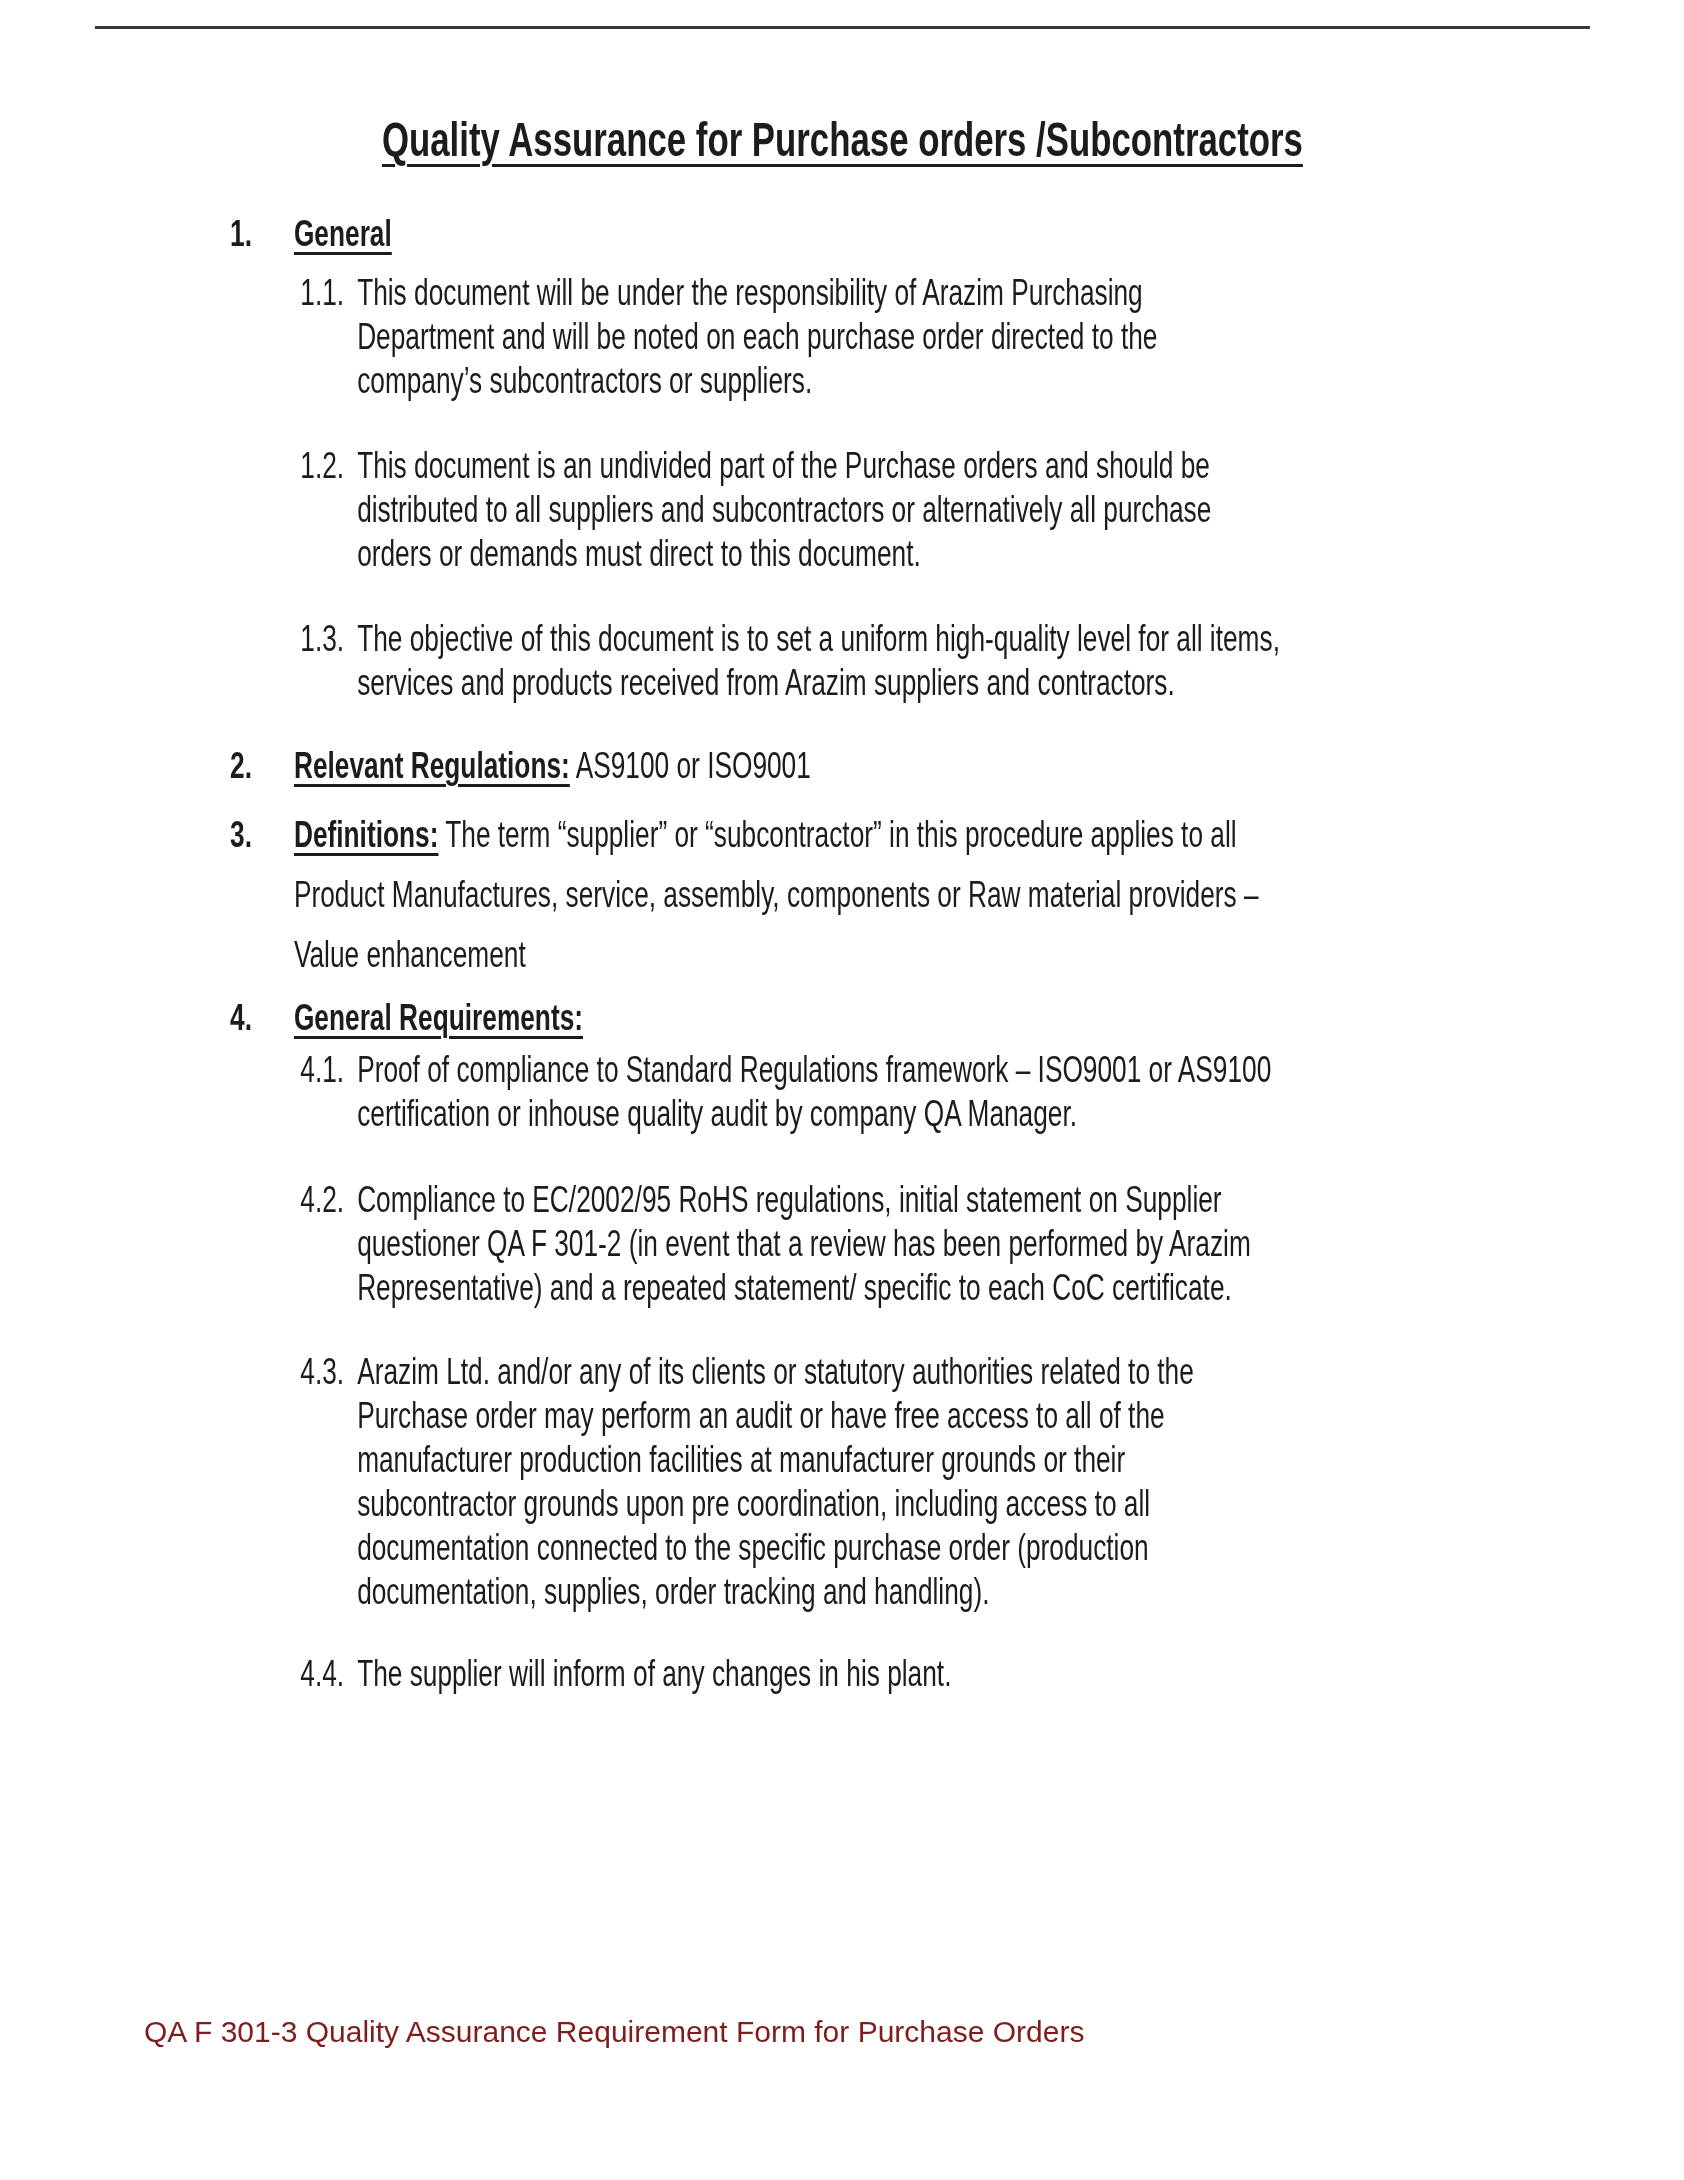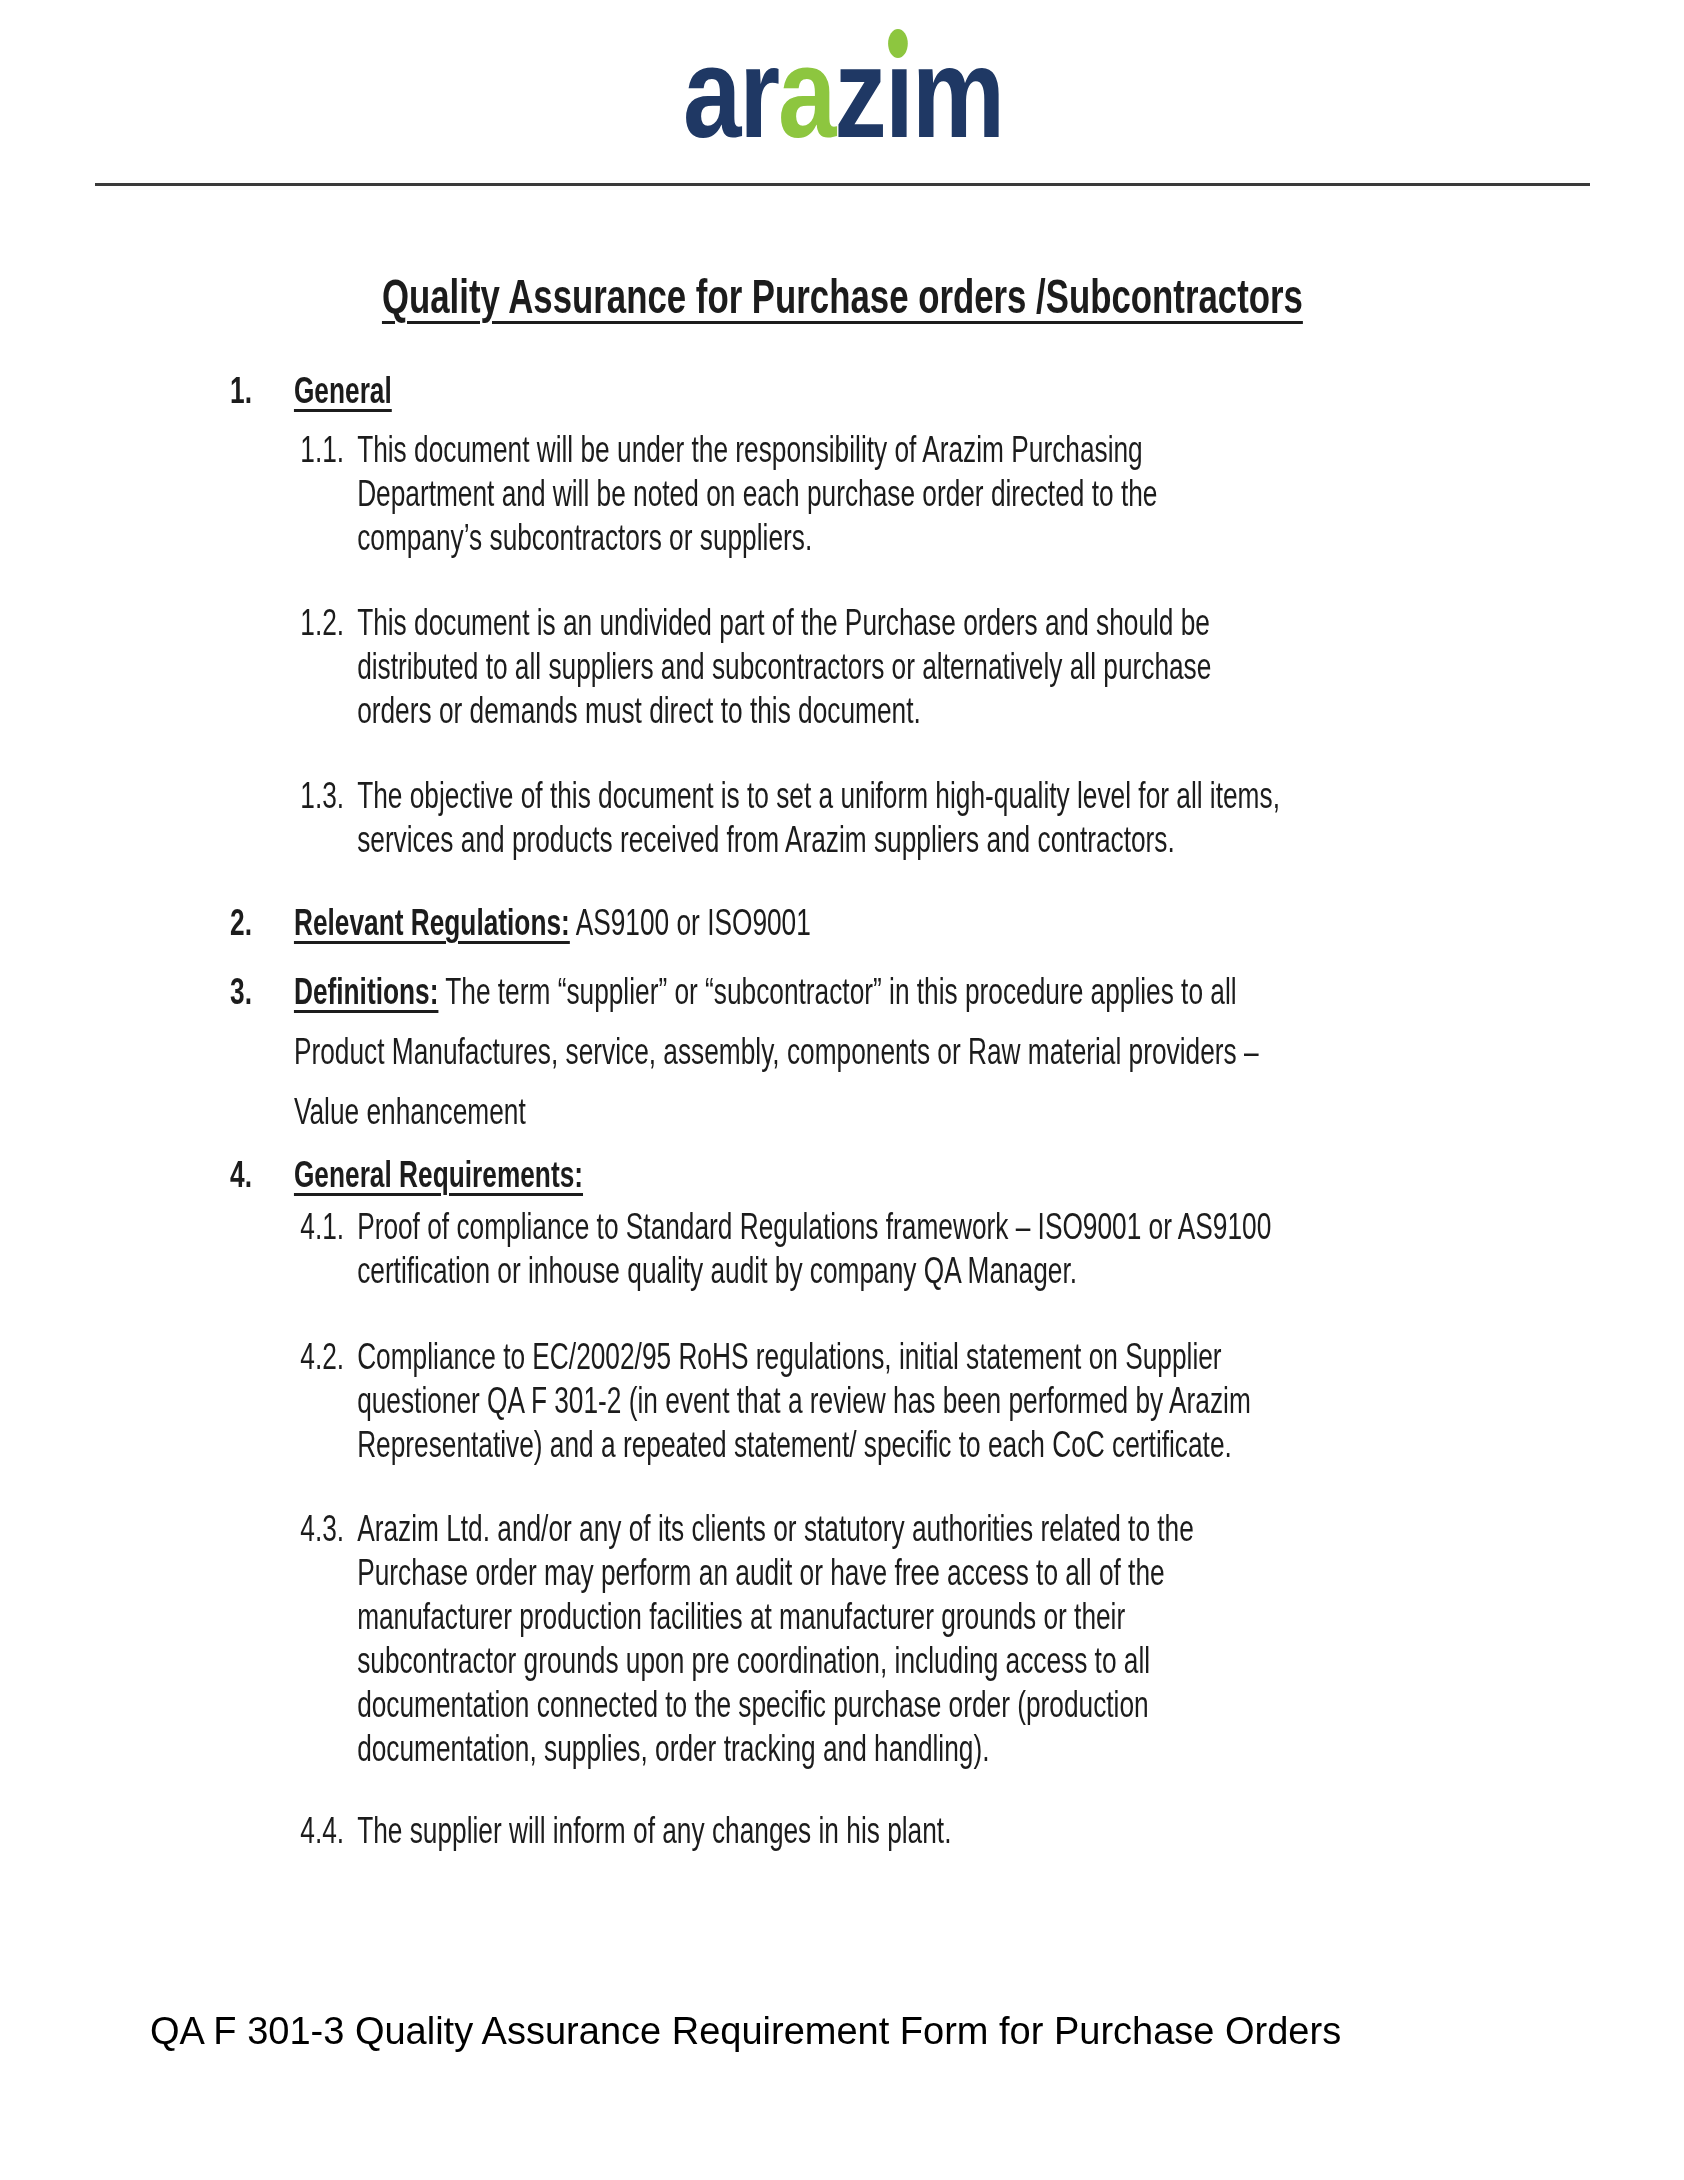--- a/index.html
+++ b/index.html
@@ -97,37 +97,32 @@
   .mb18{margin-bottom:15.3px;}
   .mb20{margin-bottom:17px;}
   .mb45{margin-bottom:38px;}
   .mb46{margin-bottom:39px;}
   .mb47{margin-bottom:40px;}
   .mb48{margin-bottom:41px;}
   .mb49{margin-bottom:42px;}
 
   .footer{
     position:absolute;
-    left:150px;
+    left:144px;
     top:2012px;
-    font-size:38px;
+    font-size:30px;
     line-height:39px;
-    color:#000000;
+    color:#7f1d1d;
   }
 </style>
 </head>
 <body>
 
 <div class="page">
 
-  <header class="logo-wrap">
-    <div class="logo">
-      <span class="navy">ar</span><span class="green">a</span><span class="navy">z</span><span class="navy logo-i">ı</span><span class="navy">m</span>
-    </div>
-  </header>
 
   <div class="rule"></div>
 
   <div class="squeeze">
 
     <h1 class="title">Quality Assurance for Purchase orders /Subcontractors</h1>
 
     <main class="doc">
 
       <div class="l1 mb18">

